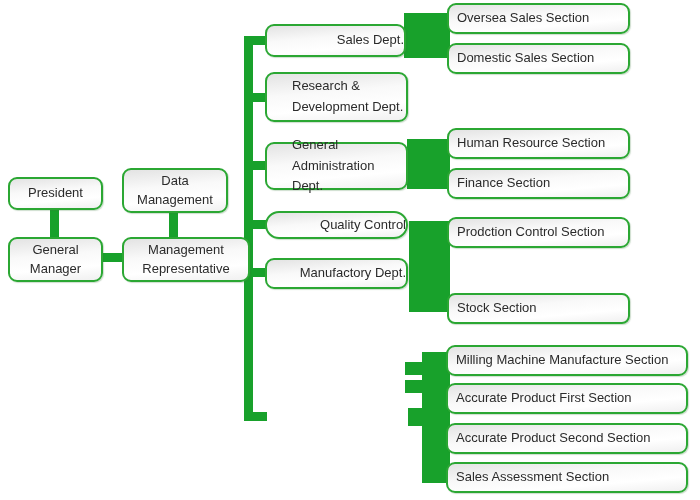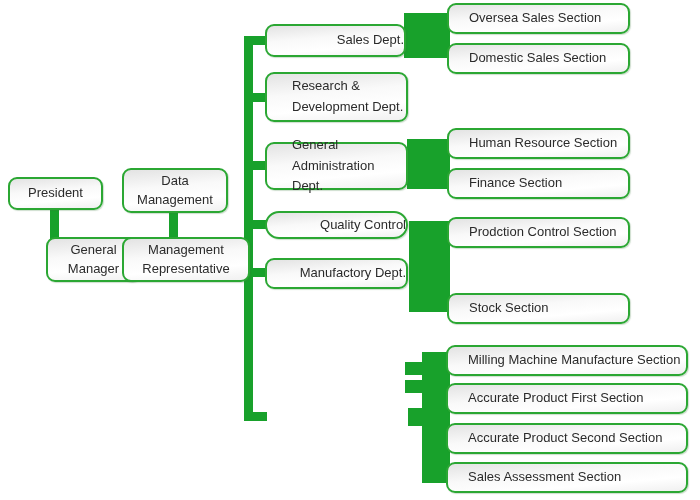--- a/index.html
+++ b/index.html
@@ -14,21 +14,21 @@
   .node{
     position:absolute;z-index:2;box-sizing:border-box;
     border:2px solid #2ba733;border-radius:9px;
     background:linear-gradient(175deg,#e3e3e3 0%,#f9f9f9 40%,#ffffff 70%,#f0f0f0 100%);
     color:#2b2b2b;font-size:13px;line-height:1.45;
     display:flex;align-items:center;
     box-shadow:1px 1px 1px rgba(60,120,60,0.25);
   }
   .node.center{justify-content:center;text-align:center;}
   .node.left{justify-content:flex-end;text-align:left;padding-left:25px;line-height:1.6;}
-  .node.section{justify-content:flex-start;text-align:right;padding-left:20px;white-space:nowrap;}
+  .node.section{justify-content:flex-start;text-align:right;padding-left:8px;white-space:nowrap;}
 </style>
 </head>
 <body>
 
 <div class="stage">
 
   <div class="conn" style="left:50px;top:208px;width:9px;height:31px;"></div>
   <div class="conn" style="left:169px;top:211px;width:9px;height:28px;"></div>
   <div class="conn" style="left:100px;top:253px;width:24px;height:9px;"></div>
   <div class="conn" style="left:227px;top:253px;width:26px;height:9px;"></div>
@@ -46,21 +46,21 @@
   <div class="conn" style="left:409px;top:221px;width:41px;height:91px;"></div>
 
   <div class="conn" style="left:422px;top:352px;width:28px;height:131px;"></div>
   <div class="conn" style="left:405px;top:362px;width:17px;height:13px;"></div>
   <div class="conn" style="left:405px;top:380px;width:17px;height:13px;"></div>
   <div class="conn" style="left:408px;top:408px;width:20px;height:18px;"></div>
 
   <div class="node center" style="left:8px;top:177px;width:95px;height:33px;">
     <span>President</span>
   </div>
-  <div class="node center" style="left:8px;top:237px;width:95px;height:45px;margin-left:38px;">
+  <div class="node center" style="left:8px;top:237px;width:95px;height:45px;">
     <span>General Manager</span>
   </div>
   <div class="node center" style="left:122px;top:168px;width:106px;height:45px;">
     <span>Data Management</span>
   </div>
   <div class="node center" style="left:122px;top:237px;width:128px;height:45px;">
     <span>Management Representative</span>
   </div>
 
   <div class="node left" style="left:265px;top:24px;width:141px;height:33px;">
@@ -87,21 +87,21 @@
   </div>
   <div class="node section" style="left:447px;top:128px;width:183px;height:31px;">
     <span>Human Resource Section</span>
   </div>
   <div class="node section" style="left:447px;top:168px;width:183px;height:31px;">
     <span>Finance Section</span>
   </div>
   <div class="node section" style="left:447px;top:217px;width:183px;height:31px;">
     <span>Prodction Control Section</span>
   </div>
-  <div class="node section" style="left:447px;top:293px;width:183px;height:31px;">
+  <div class="node section" style="left:447px;top:293px;width:183px;height:31px;border-radius:8px;">
     <span>Stock Section</span>
   </div>
 
   <div class="node section" style="left:446px;top:345px;width:242px;height:31px;">
     <span>Milling Machine Manufacture Section</span>
   </div>
   <div class="node section" style="left:446px;top:383px;width:242px;height:31px;">
     <span>Accurate Product First Section</span>
   </div>
   <div class="node section" style="left:446px;top:423px;width:242px;height:31px;">

